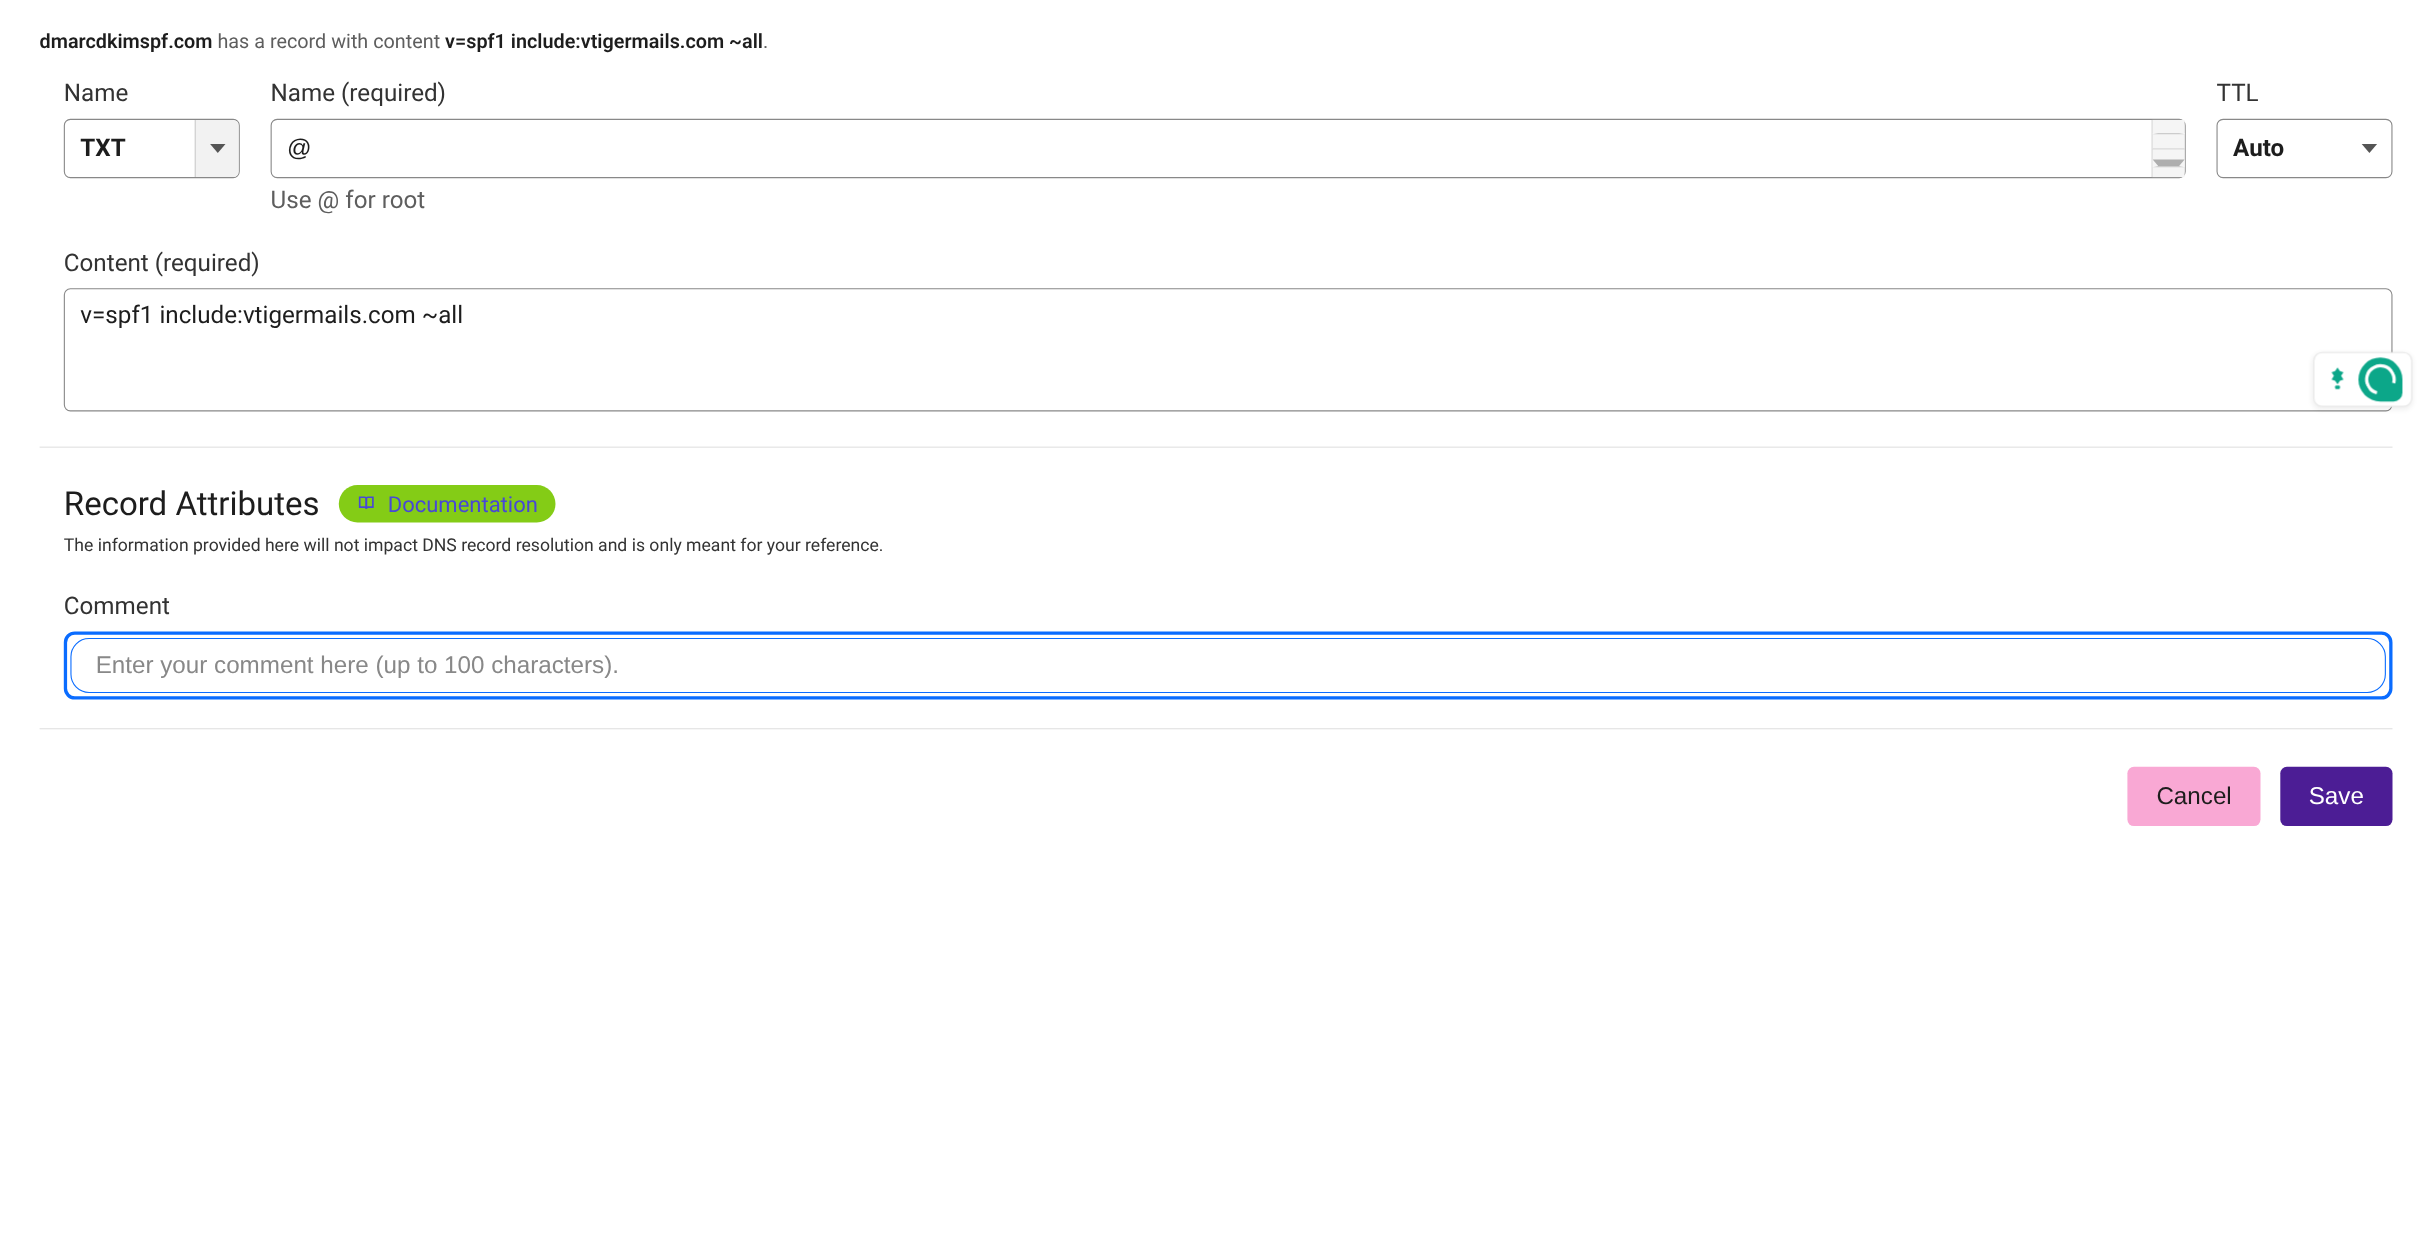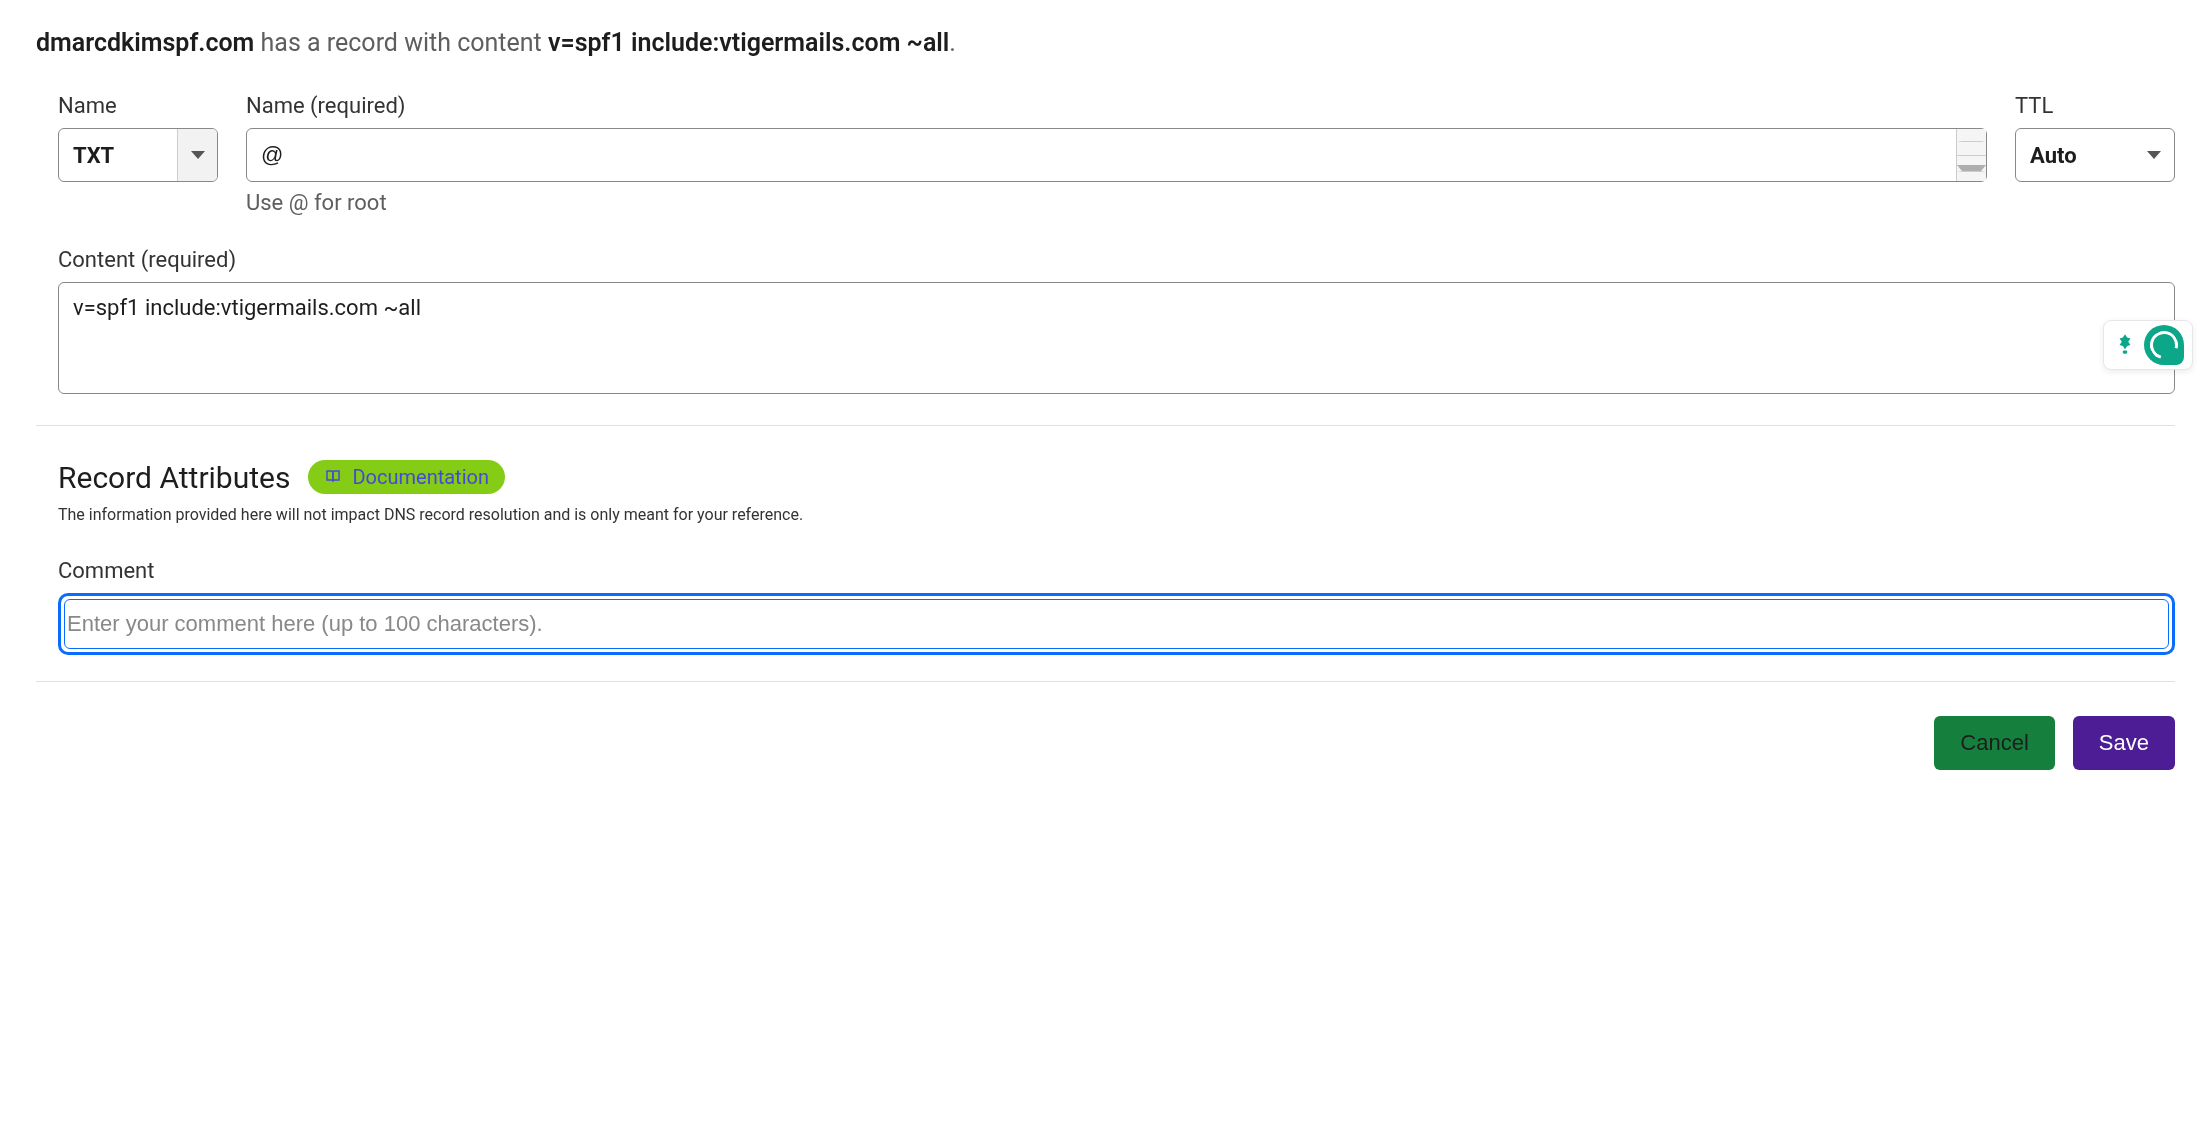--- a/index.html
+++ b/index.html
@@ -8,23 +8,23 @@
       padding: 0;
     }
     body {
       font-family: -apple-system, BlinkMacSystemFont, "Segoe UI", Roboto, Helvetica, Arial, sans-serif;
       background: #fff;
       color: #1d1d1d;
       padding: 28px 36px;
       font-size: 22px;
     }
     .header-line {
-      font-size: 25px;
+      font-size: 18px;
       color: #5e5e5e;
-      margin-bottom: 36px;
+      margin-bottom: 24px;
     }
     .header-line strong {
       color: #1d1d1d;
       font-weight: 600;
     }
     .form-row {
       display: flex;
       gap: 28px;
       margin-left: 22px;
       margin-bottom: 12px;
@@ -185,43 +185,43 @@
       margin-bottom: 10px;
     }
     .comment-input-wrap {
       border: 3px solid #0a6cff;
       border-radius: 10px;
       padding: 3px;
     }
     .comment-input {
       width: 100%;
       border: 1px solid #0a6cff;
-      border-radius: 6px;
+      border-radius: 17px;
       height: 50px;
-      padding: 0 2px;
+      padding: 0 22px;
       font-size: 22px;
       color: #1d1d1d;
       outline: none;
     }
     .comment-input::placeholder { color: #888; }
     .footer-actions {
       display: flex;
       justify-content: flex-end;
       gap: 18px;
       margin-top: 30px;
       padding-bottom: 10px;
     }
     .btn {
       border: none;
       border-radius: 6px;
       padding: 14px 26px;
       font-size: 22px;
       cursor: pointer;
     }
-    .btn-cancel { background: #15803d; color: #1d1d1d; margin-left: 12px; }
+    .btn-cancel { background: #f9a8d4; color: #1d1d1d; margin-left: 12px; }
     .btn-save { background: #4c1d95; color: #fff; }
     .float-widget {
       position: fixed;
       right: 18px;
       top: 320px;
       display: flex;
       align-items: center;
       gap: 6px;
       background: #fff;
       border: 1px solid #e6e6e6;

